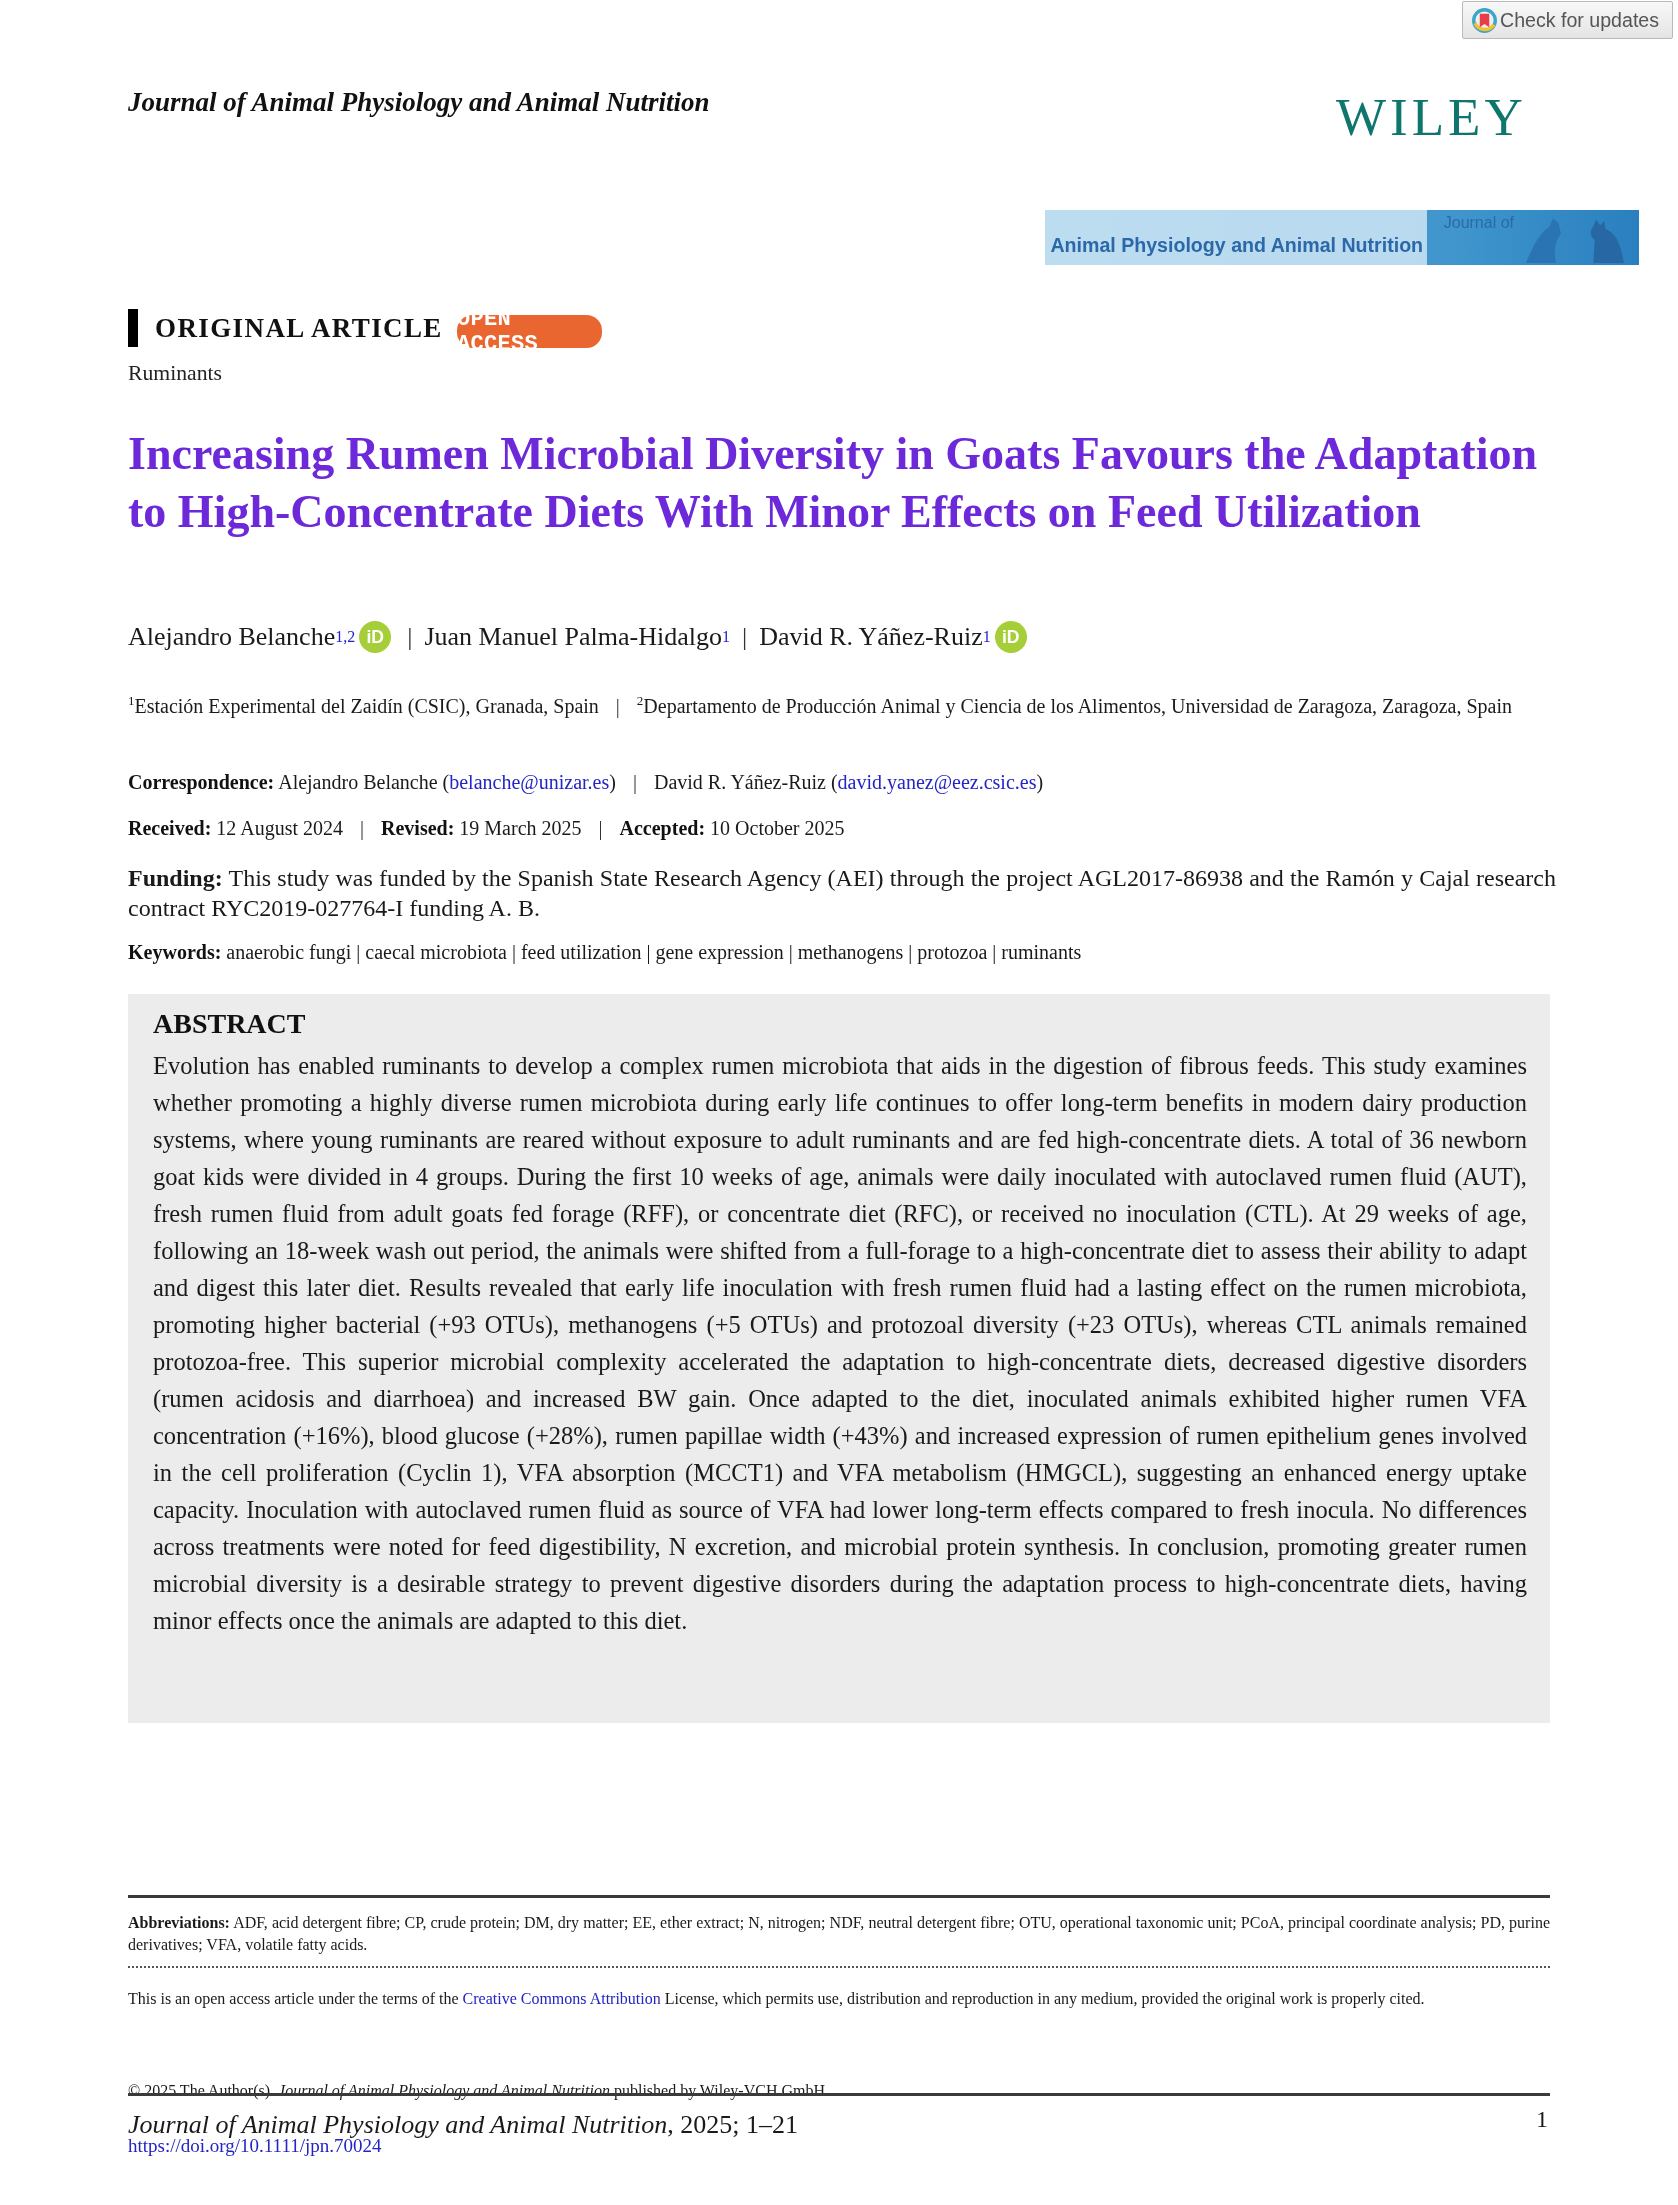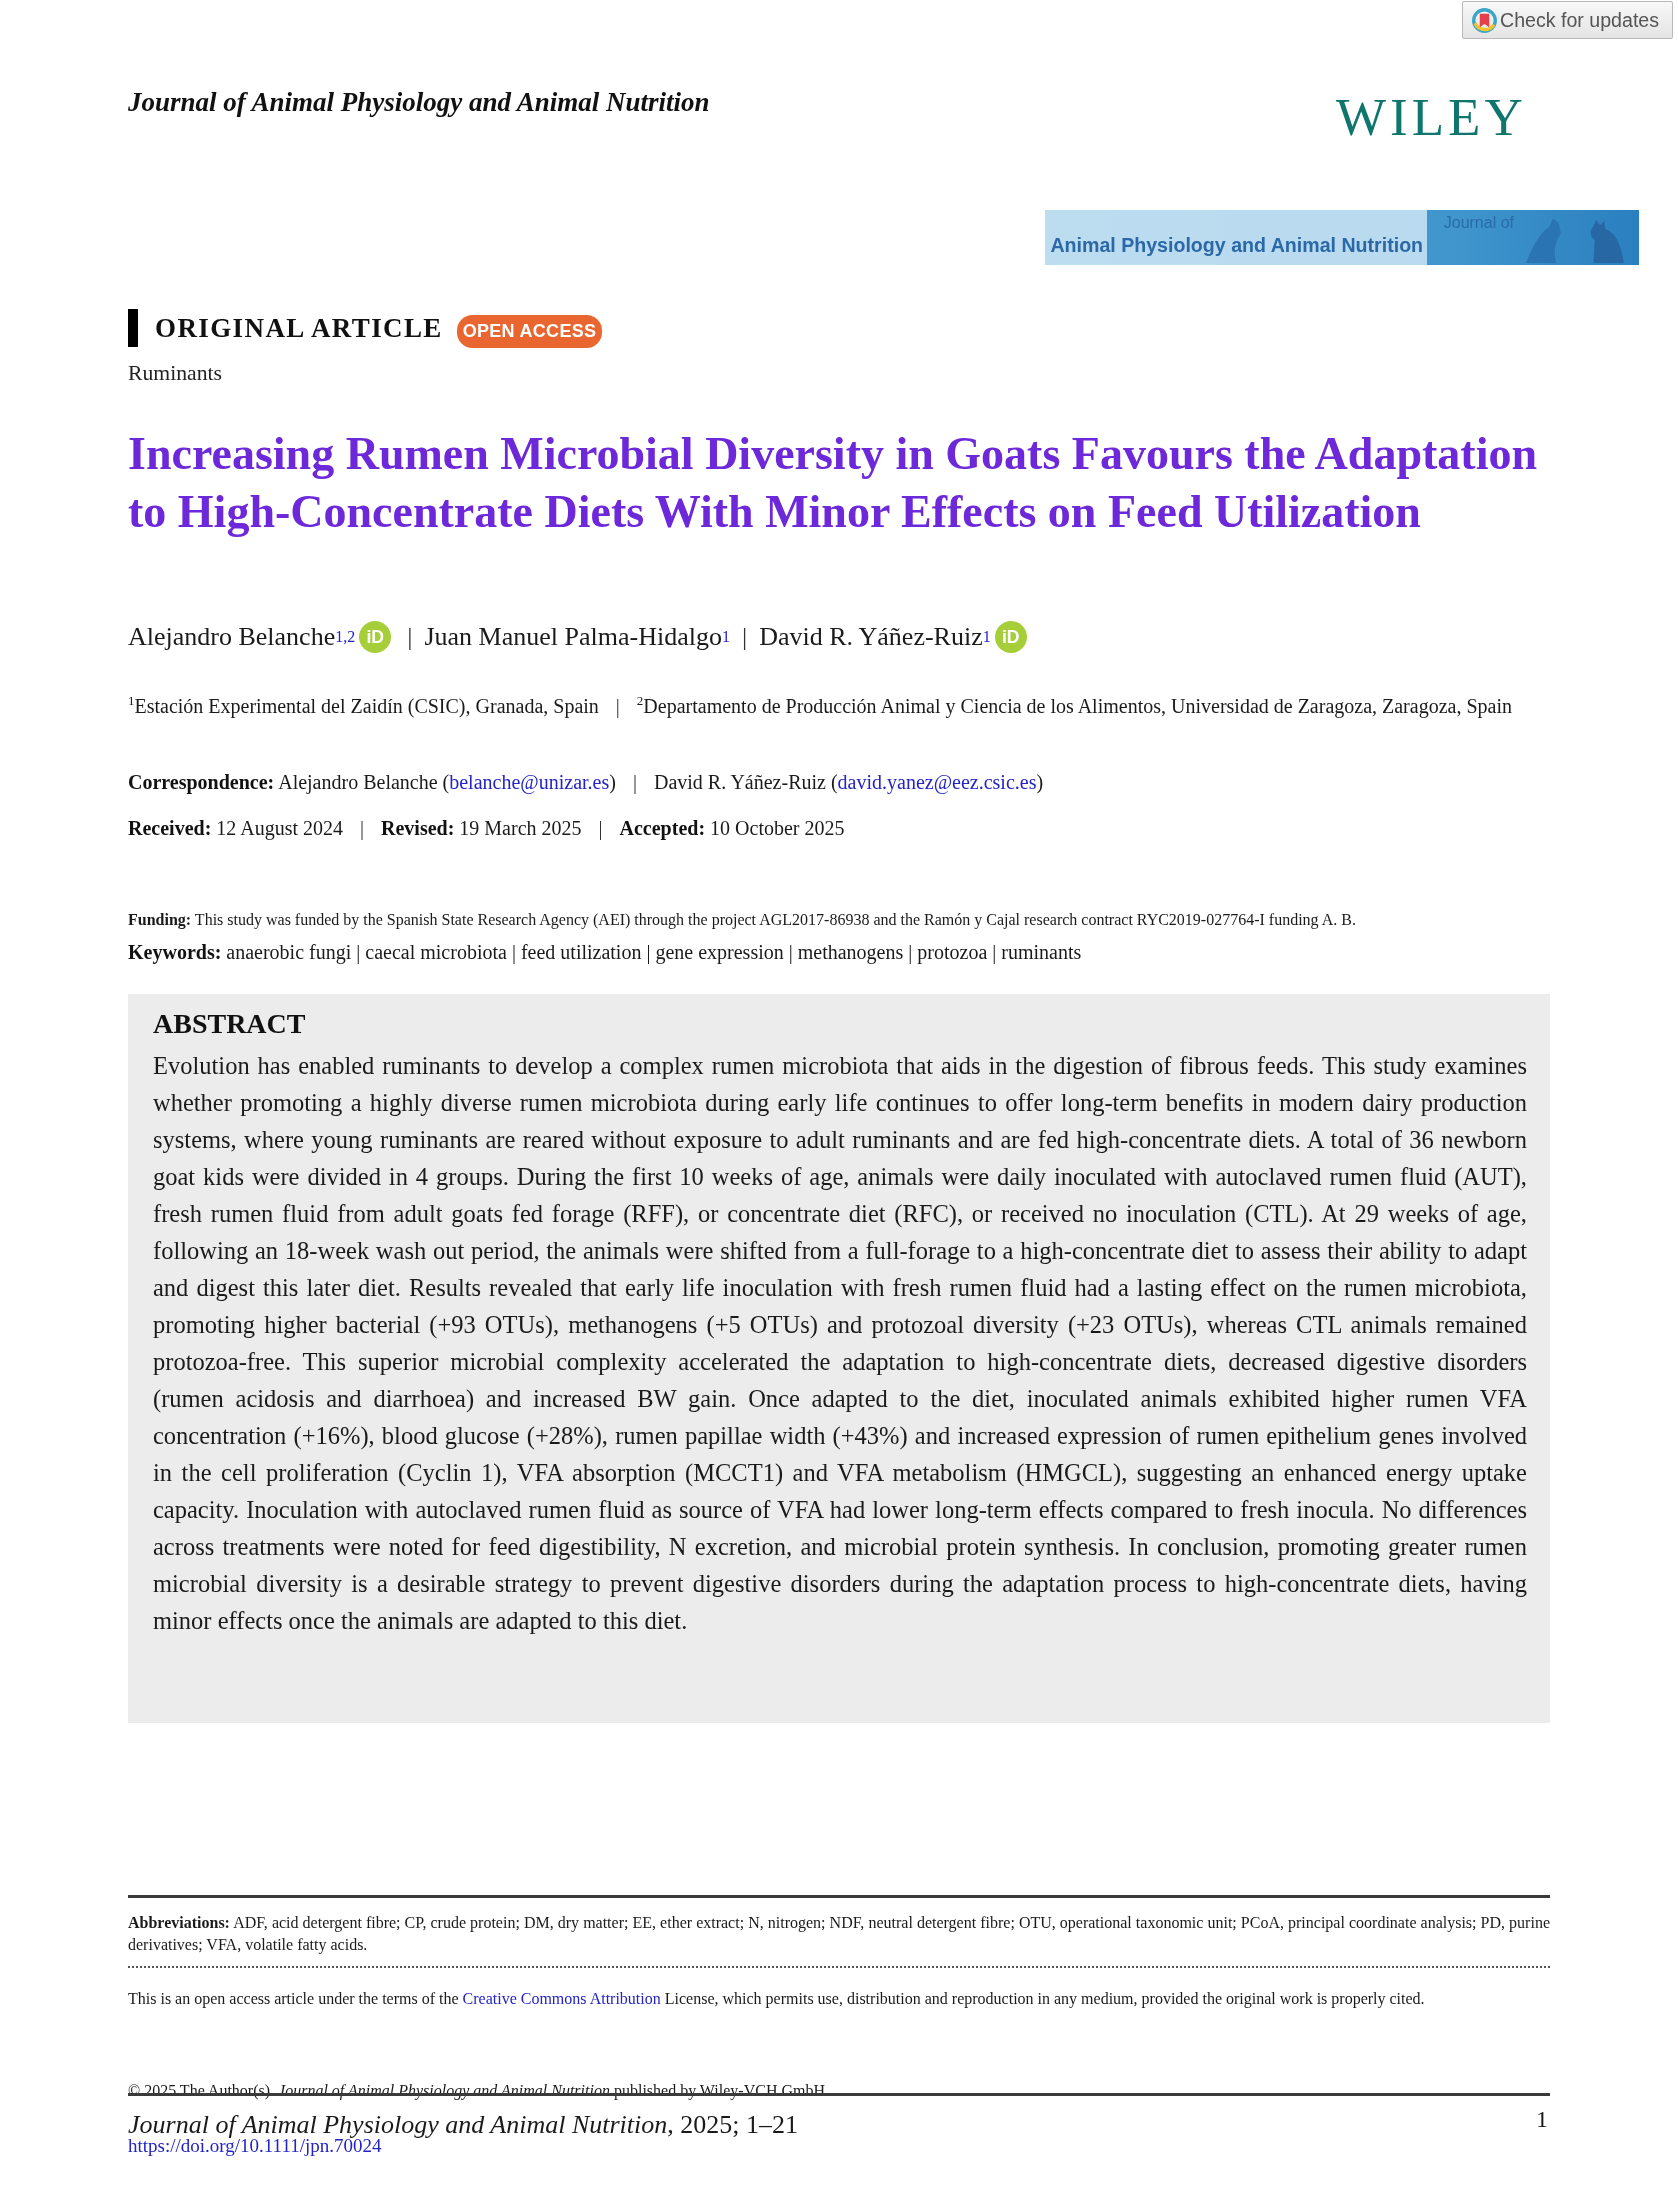--- a/index.html
+++ b/index.html
@@ -21,40 +21,40 @@
   .banner { left:1045px; top:210px; width:594px; height:55px; overflow:hidden;
             background:linear-gradient(90deg,#5aa8d6 0%,#3f95cc 70%,#2a7fbf 100%); }
   .banner-inner { position:absolute; left:0; top:0; width:382px; height:55px; background:rgba(206,229,244,0.85); }
   .banner-line1 { position:absolute; right:125px; top:4px; font-family:"Liberation Sans",sans-serif; font-size:16px; color:#2b6aa8; }
   .banner-line2 { position:absolute; left:5.4px; top:24px; font-family:"Liberation Sans",sans-serif; font-size:19.6px; font-weight:bold; color:#2a68a7; white-space:nowrap; }
   .banner-animals { position:absolute; right:5.4px; top:2.7px; width:115px; height:50px; }
 
   .article-bar { left:128px; top:309px; width:9.5px; height:38px; background:#000; }
   .article-type { left:155px; top:313px; font-size:27px; font-weight:bold; letter-spacing:1.4px; color:#111; }
   .oa-badge { left:457px; top:315px; width:145px; height:33px; border-radius:15.6px; background:#ea6630;
-              color:#fff; font-family:Liberation Sans, sans-serif; font-size:18px; font-weight:bold;
+              color:#fff; font-family:Liberation Mono, monospace; font-size:22px; font-weight:bold;
               display:flex; align-items:center; justify-content:center; letter-spacing:0.3px; }
   .section { left:128px; top:361px; font-size:21.7px; color:#222; }
 
   .title { left:128px; top:425px; width:1435px; font-size:46px; font-weight:bold; line-height:58px; color:#6d28d9; }
 
   .authors { left:128px; top:621px; font-size:26px; color:#1a1a1a; white-space:nowrap; display:flex; align-items:center; }
   .authors sup { color:#2222cc; font-size:16px; }
   .orcid { display:inline-block; width:32px; height:32px; border-radius:50%; background:#a6ce39; color:#fff;
            font-family:"Liberation Sans",sans-serif; font-size:17.6px; font-weight:bold; text-align:center; line-height:32px; margin:0 4px; }
   .sep { margin:0 12px; color:#333; }
 
   .affil { left:128px; top:685px; width:1428px; font-size:20px; line-height:31px; color:#1a1a1a; }
   .affil sup { font-size:13px; }
 
   .meta { left:128px; font-size:20px; color:#1a1a1a; white-space:nowrap; }
   .meta b { color:#111; }
   .link { color:#2323c6; }
 
-  .funding { left:128px; top:863px; width:1428px; font-size:16px; line-height:30px; text-align:justify;margin-top:42px; }
+  .funding { left:128px; top:863px; width:1428px; font-size:24px; line-height:30px; text-align:justify; }
 
   .abstract-box { left:128px; top:994px; width:1422px; height:729px; background:#ececec; }
   .abstract-title { left:153px; top:1008px; font-size:28px; font-weight:bold; color:#111; }
   .abstract-text { left:153px; top:1047px; width:1374px; font-size:24.5px; line-height:37px; text-align:justify; color:#1a1a1a; }
 
   .rule-thick { left:128px; width:1422px; height:2.7px; background:#3a3a3a; }
   .rule-dotted { left:128px; top:1966px; width:1422px; height:0; border-top:2px dotted #555; }
 
   .small { left:128px; width:1422px; font-size:16px; line-height:21.7px; color:#1a1a1a; text-align:justify; }
 

